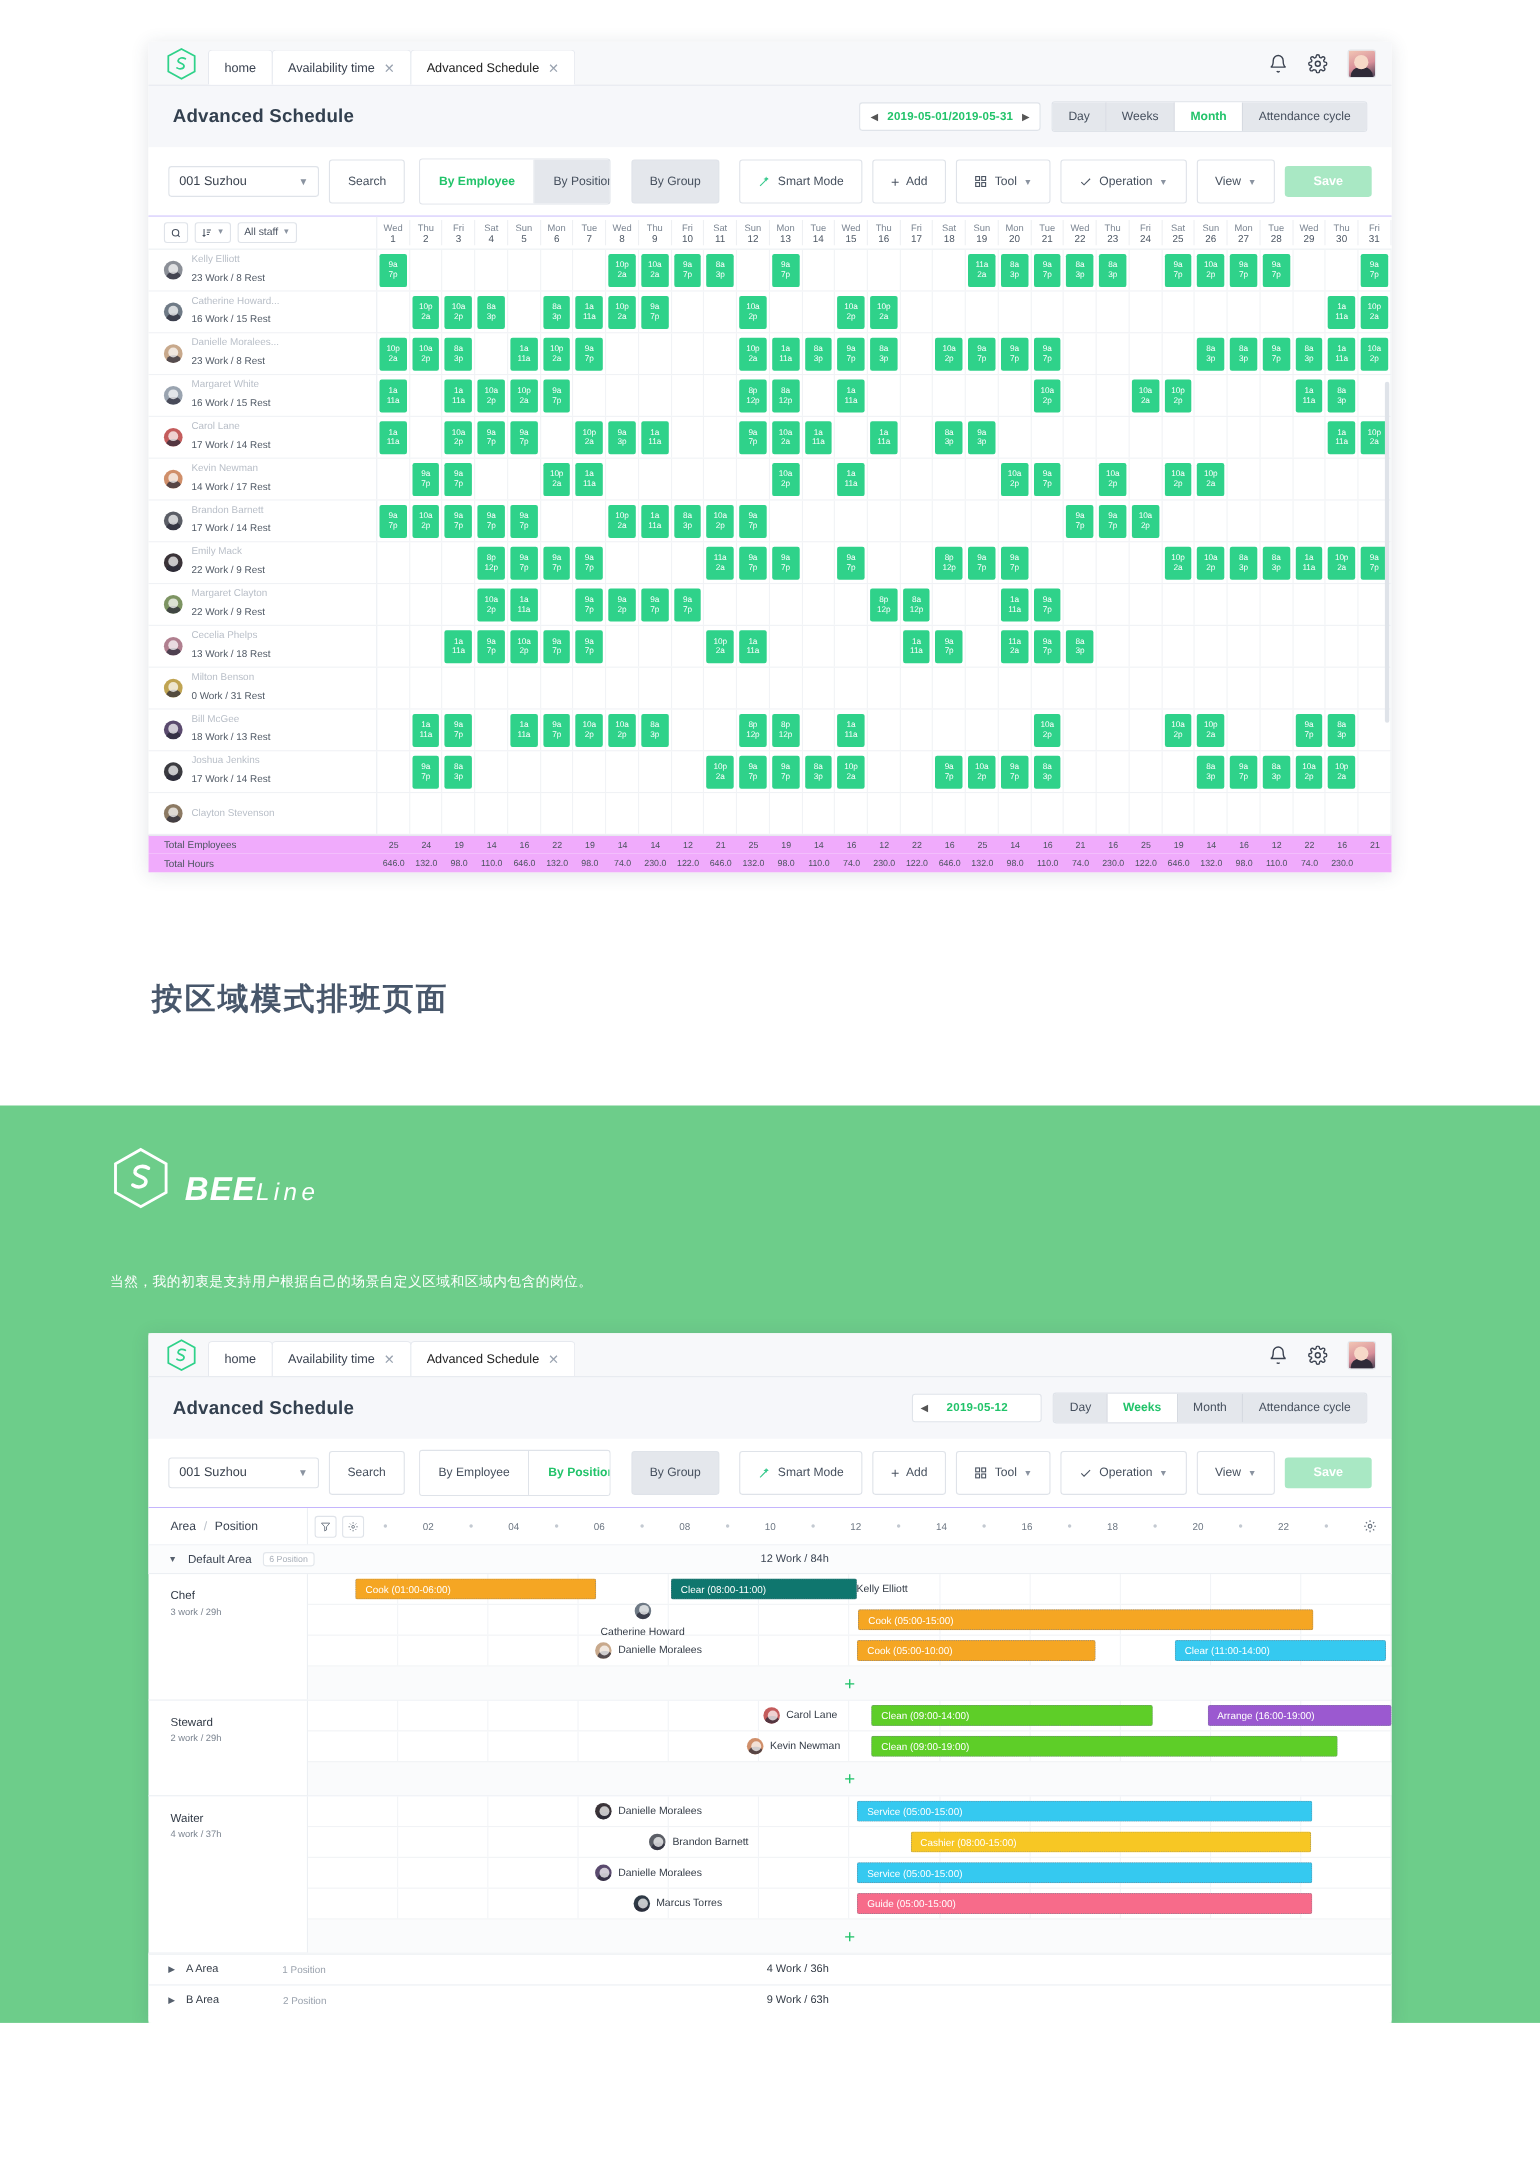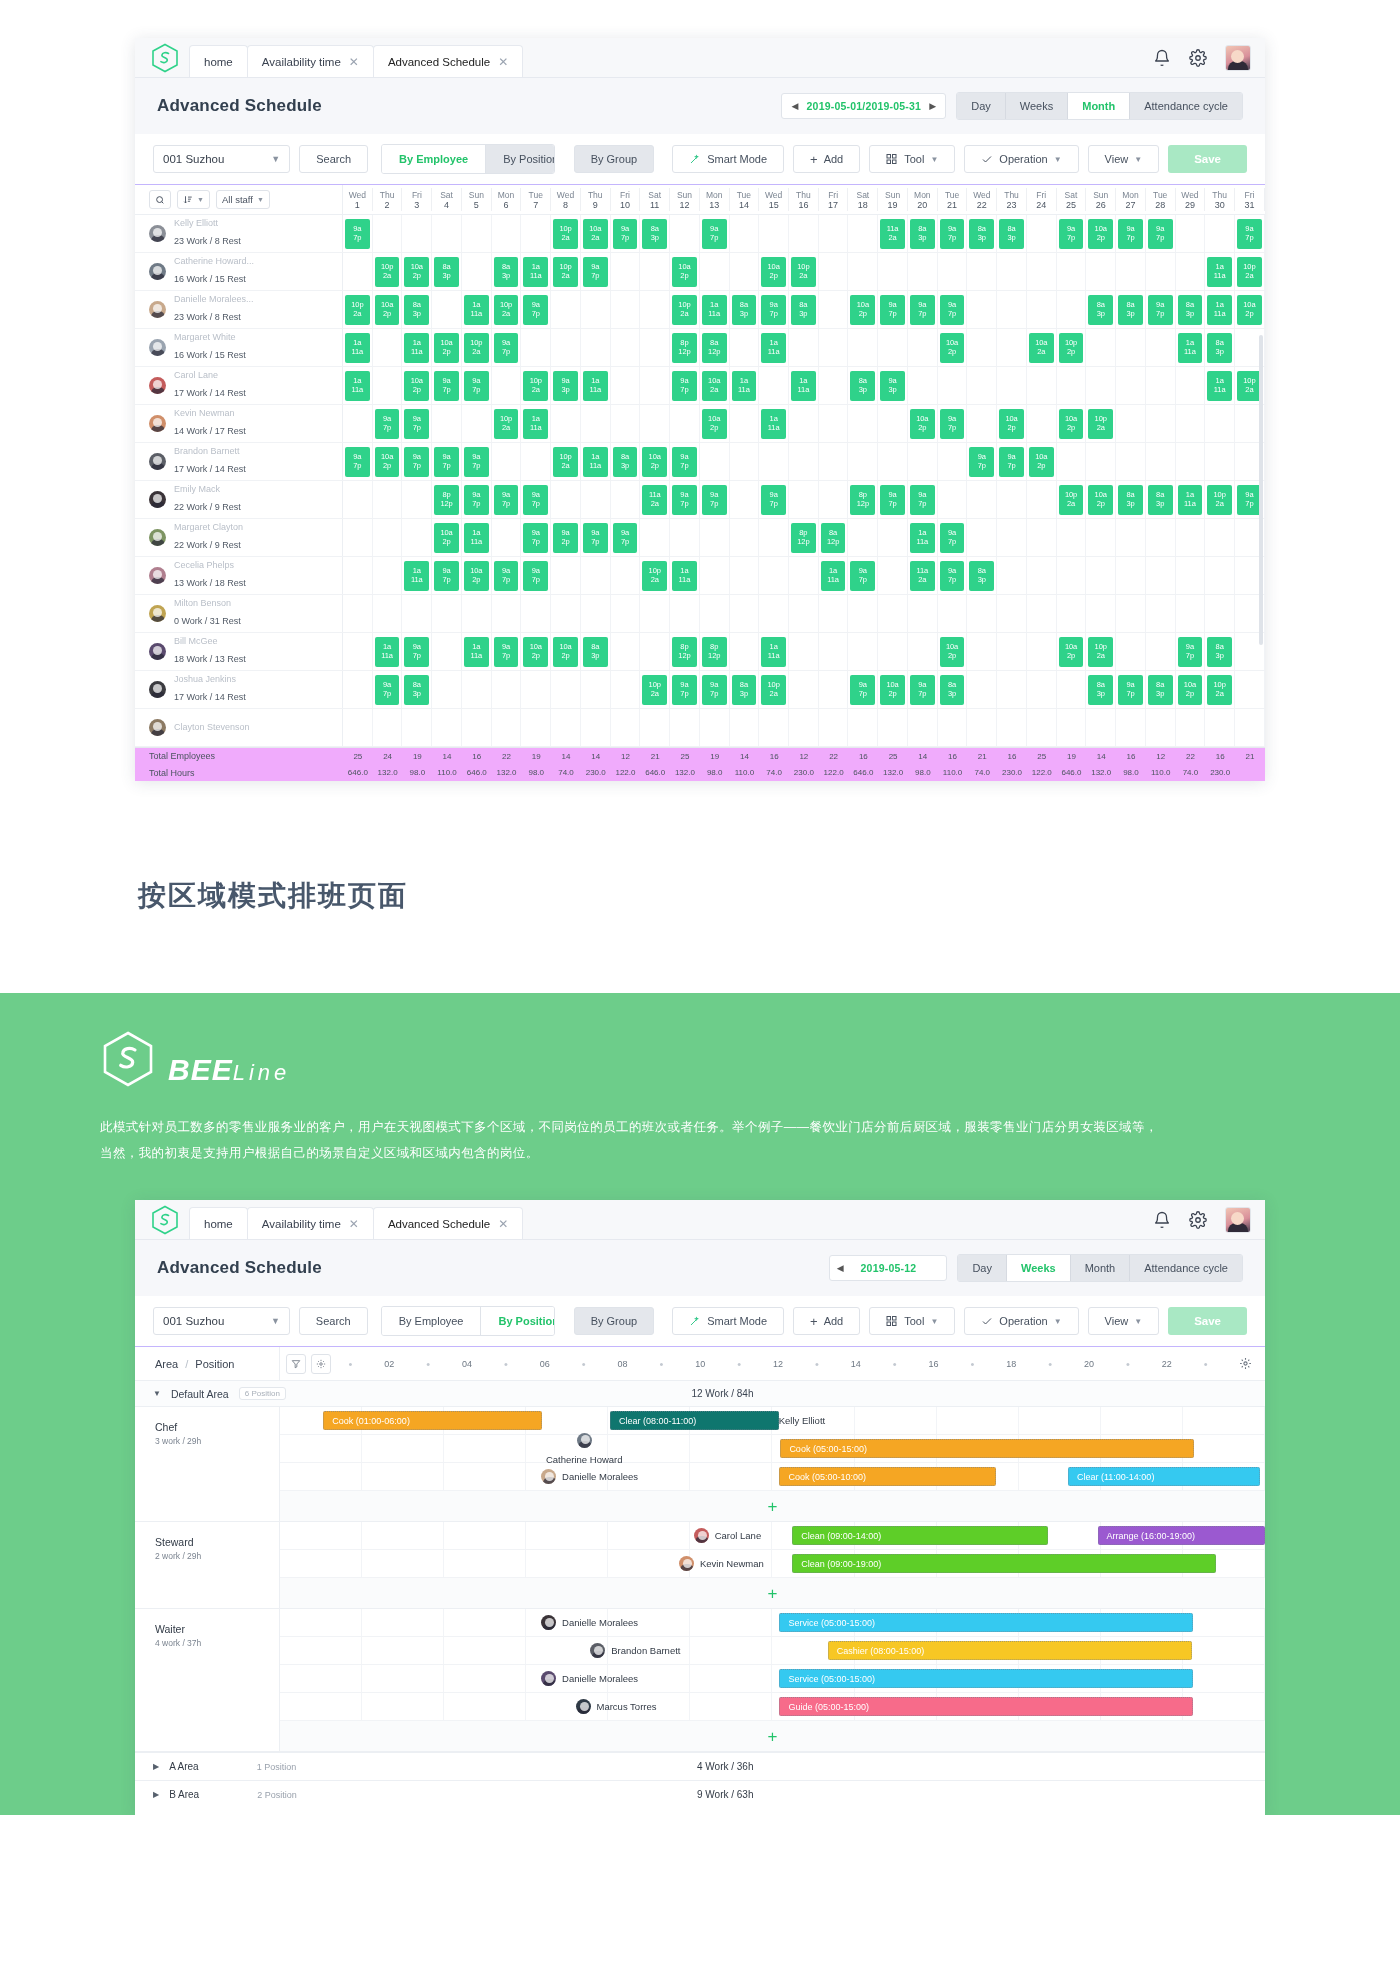--- a/index.html
+++ b/index.html
@@ -74,21 +74,21 @@
   .toolbar {
     display:flex;align-items:center;gap:9px;padding:10px 18px 10px 18px;
     background:#fff; border-bottom:1px solid #c4b5fd;
   }
   .sel {
     width:152px;height:28px;border:1px solid #dfe3e9;border-radius:3px;background:#fff;
     display:flex;align-items:center;padding:0 9px;font-size:11.5px;color:#39414d;
   }
   .sel .cv{margin-left:auto;font-size:9px;color:#8a93a0;}
   .tbtn {
-    height:28px;padding:0 16px;border:1px solid #dfe3e9;border-radius:3px;background:#fff;
+    height:40px;padding:0 16px;border:1px solid #dfe3e9;border-radius:3px;background:#fff;
     display:flex;align-items:center;gap:6px;font-size:11px;color:#46505e;white-space:nowrap;
   }
   .gseg{display:flex;margin-left:4px;border-radius:3px;overflow:hidden;border:1px solid #dfe3e9;}
   .gseg .tbtn{border:none;border-right:1px solid #dfe3e9;border-radius:0;background:#e4e7ec;padding:0 17px;}
   .gseg .tbtn:last-child{border-right:none;}
   .gseg .tbtn.on{background:#fff;color:#22c36a;font-weight:600;}
   .spacer{flex:1;}
   .btn-save{
     height:28px;padding:0 26px;border-radius:3px;background:#a9e8c4;color:#fff;
     display:flex;align-items:center;font-size:11.5px;font-weight:600;border:none;
@@ -1888,21 +1888,21 @@
             <path d="M33 19c-4.6-3-11.6-1.8-12.3 3-.8 4.7 10.4 4.3 10 9.3-.4 4.9-7.5 6-12 3" fill="none" stroke="#fff" stroke-width="3.2" stroke-linecap="round"></path>
           </svg>
       </span>
       <span class="brand-text">
         <span>BEE</span>
           <span class="lite">Line</span>
       </span>
     </div>
 
     <div class="green-p">
-      <span>此模式针对员工数多的零售业服务业的客户，用户在天视图模式下多个区域，不同岗位的员工的班次或者任务。举个例子——餐饮业门店分前后厨区域，服装零售业门店分男女装区域等，</span><br>
+      <br>
       <span>当然，我的初衷是支持用户根据自己的场景自定义区域和区域内包含的岗位。</span>
     </div>
 
     <div class="app-window shot2">
 
       <div class="tabbar">
         <div class="logo-hex">
           <svg width="28" height="30" viewBox="0 0 28 30">
               <path d="M14 1.5 26 8v14L14 28.5 2 22V8z" fill="none" stroke="#2fd28a" stroke-width="1.6"></path>
               <path d="M17.5 10.5c-2.5-1.6-6.2-1-6.6 1.6-.4 2.5 5.6 2.3 5.4 5-.2 2.6-4 3.2-6.4 1.6" fill="none" stroke="#2fd28a" stroke-width="1.6" stroke-linecap="round"></path>

